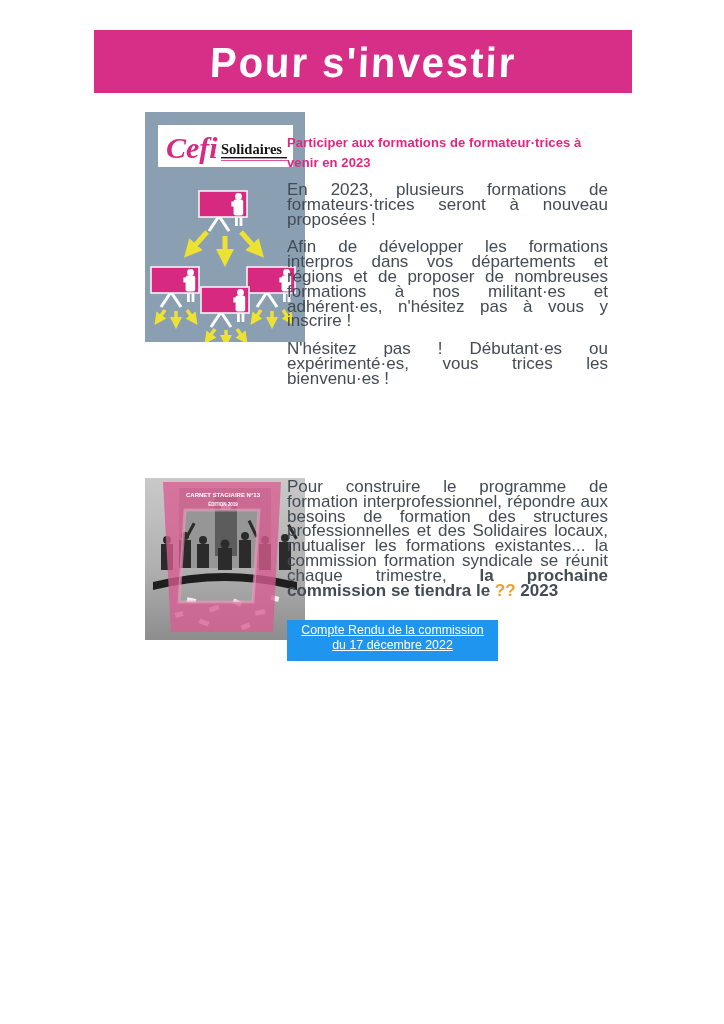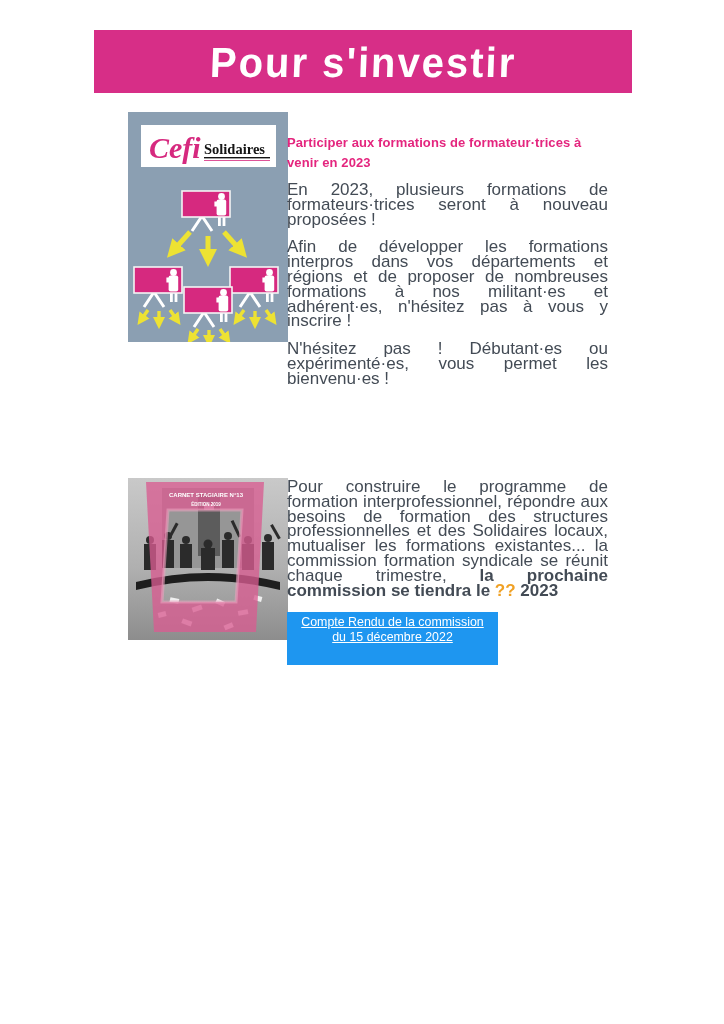--- a/index.html
+++ b/index.html
@@ -11,44 +11,44 @@
   .header-bar{
     position:absolute;left:94px;top:30px;width:538px;height:63px;
     background:#D72E87;display:flex;align-items:center;justify-content:center;
   }
   .header-title{
     color:#ffffff;font-size:40px;font-weight:800;letter-spacing:2px;
     transform:skewX(-2deg) scaleY(1.05);margin:0;line-height:1;
     font-family:"Liberation Sans",sans-serif;
   }
   
-  .img-box{position:absolute;left:99px;padding-left:29px;}
+  .img-box{position:absolute;left:116px;padding-left:29px;}
   .img-cefi{top:112px;width:160px;height:230px;}
   .img-carnet{top:478px;width:160px;height:162px;}
   .img-box svg{display:block;}
   
   .text-col{position:absolute;left:287px;width:321px;color:#434B55;}
   .text-col1{top:133px;}
   .text-col2{top:480px;}
   h2.sec-heading{
     margin:0 0 11px 0;color:#E4257E;font-size:13px;line-height:19.5px;
     font-weight:700;letter-spacing:.1px;
   }
   .text-col p{
     margin:0 0 13px 0;font-size:17px;line-height:14.8px;
     text-align:justify;text-justify:inter-word;
   }
   .text-col p.bold{font-weight:400;}
   .inline-bold{font-weight:700;}
   .unknown-date{font-weight:700;color:#F0A125;}
   
   .report-button{
-    display:block;width:211px;margin-top:14px;background:#1E96F0;
+    display:block;width:211px;margin-top:22px;background:#1E96F0;
     color:#ffffff;text-align:center;font-size:12.4px;line-height:15px;
-    padding:3px 0 20px 0;text-decoration:underline;font-weight:400;
+    padding:3px 0 8px 0;text-decoration:underline;font-weight:400;
     cursor:pointer;border:0;
   }
 </style>
 </head>
 <body>
 
 <div class="page">
 
   <div class="header-bar">
     <h1 class="header-title">Pour s'investir</h1>
@@ -110,21 +110,21 @@
         <path d="M81,218 L81,229" marker-end="url(#ah)"></path>
         <path d="M92,217 L99,227" marker-end="url(#ah)"></path>
       </g>
     </svg>
   </div>
 
   <div class="text-col text-col1">
     <h2 class="sec-heading">Participer aux formations de formateur·trices à venir en 2023</h2>
     <p>En 2023, plusieurs formations de formateurs·trices seront à nouveau proposées !</p>
     <p class="bold">Afin de développer les formations interpros dans vos départements et régions et de proposer de nombreuses formations à nos militant·es et adhérent·es, n'hésitez pas à vous y inscrire !</p>
-    <p>N'hésitez pas ! Débutant·es ou expérimenté·es, vous permet les bienvenu·es !</p>
+    <p>N'hésitez pas ! Débutant·es ou expérimenté·es, vous trices les bienvenu·es !</p>
   </div>
 
   <div class="img-box img-carnet">
     <svg width="160" height="162" viewBox="0 0 160 162" xmlns="http://www.w3.org/2000/svg">
       <defs>
         <linearGradient id="floorg" x1="0" y1="0" x2="0" y2="1">
           <stop offset="0" stop-color="#c9c9c9"></stop>
           <stop offset="0.55" stop-color="#b0b0b0"></stop>
           <stop offset="1" stop-color="#8d8d8d"></stop>
         </linearGradient>
@@ -171,16 +171,16 @@
       <path d="M18,4 L136,4 L128,154 L26,154 Z M40,32 L114,32 L108,124 L34,124 Z" fill="#D85C91" fill-opacity="0.78" fill-rule="evenodd"></path>
       <path d="M40,32 L114,32 L108,124 L34,124 Z" fill="none" stroke="#E9A1BE" stroke-opacity="0.6" stroke-width="3"></path>
 
       <text x="78" y="19" text-anchor="middle" font-family="Liberation Sans, sans-serif" font-weight="700" font-size="6" fill="#ffffff">CARNET STAGIAIRE N°13</text>
       <text x="78" y="27.5" text-anchor="middle" font-family="Liberation Sans, sans-serif" font-weight="700" font-size="4.5" fill="#ffffff">ÉDITION 2019</text>
     </svg>
   </div>
 
   <div class="text-col text-col2">
     <p><span>Pour construire le programme de formation interprofessionnel, répondre aux besoins de formation des structures professionnelles et des Solidaires locaux, mutualiser les formations existantes... la commission formation syndicale se réunit chaque trimestre, </span><span class="inline-bold">la prochaine commission se tiendra le </span><span class="unknown-date">??</span><span class="inline-bold"> 2023</span></p>
-    <a class="report-button" href="#"><span>Compte Rendu de la commission</span><br><span>du 15 décembre 2022</span></a>
+    <a class="report-button" href="#"><span>Compte Rendu de la commission</span><br><span>du 17 décembre 2022</span></a>
   </div>
 
 </div>
 
 </body></html>

